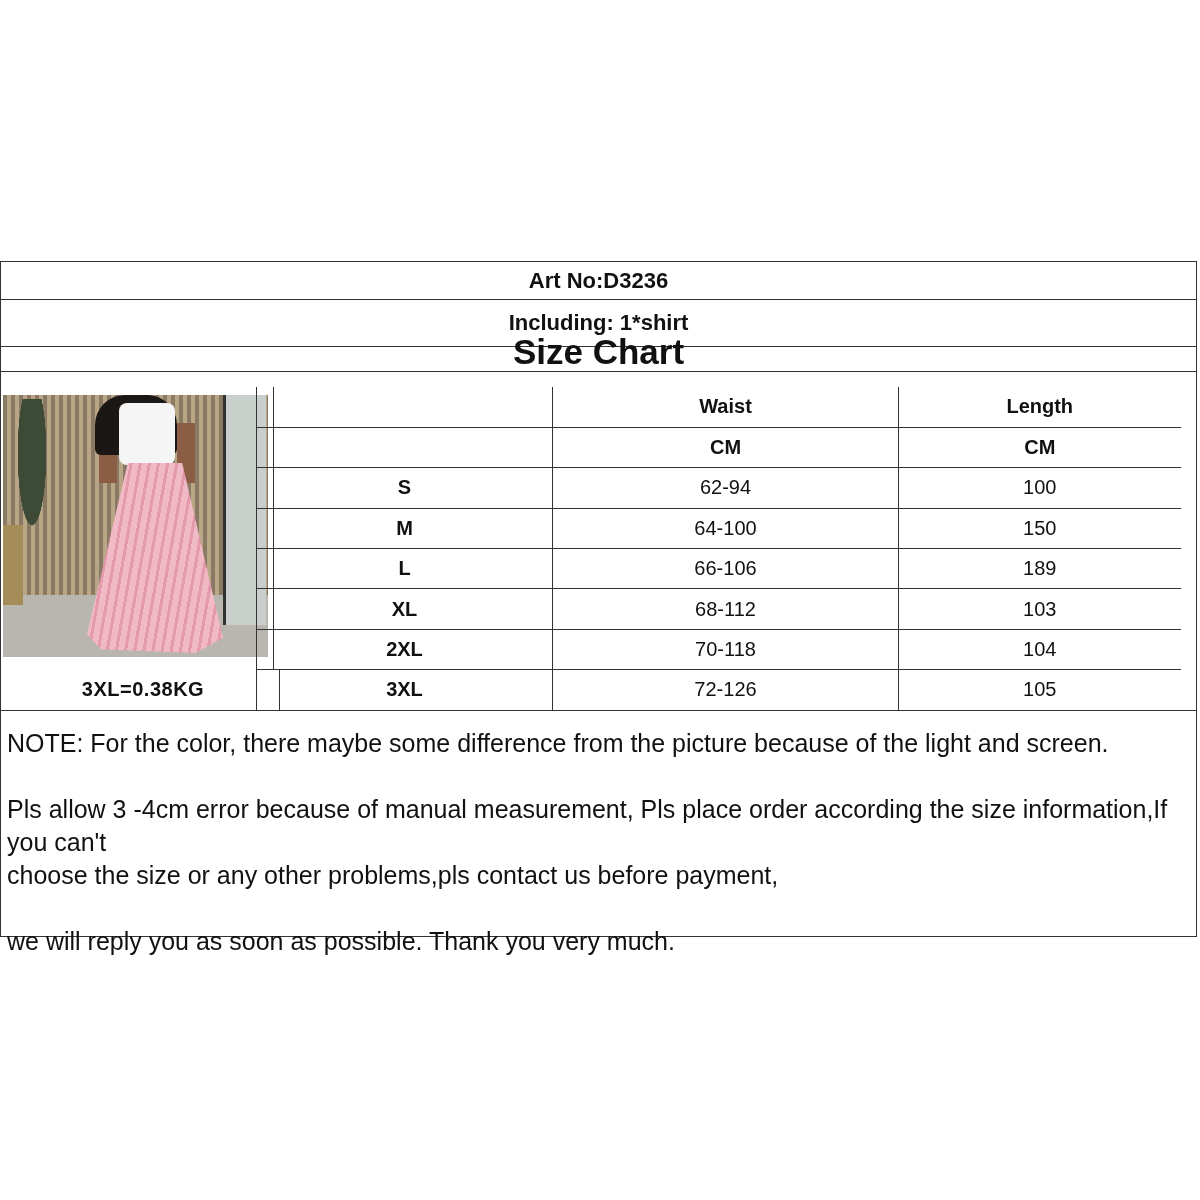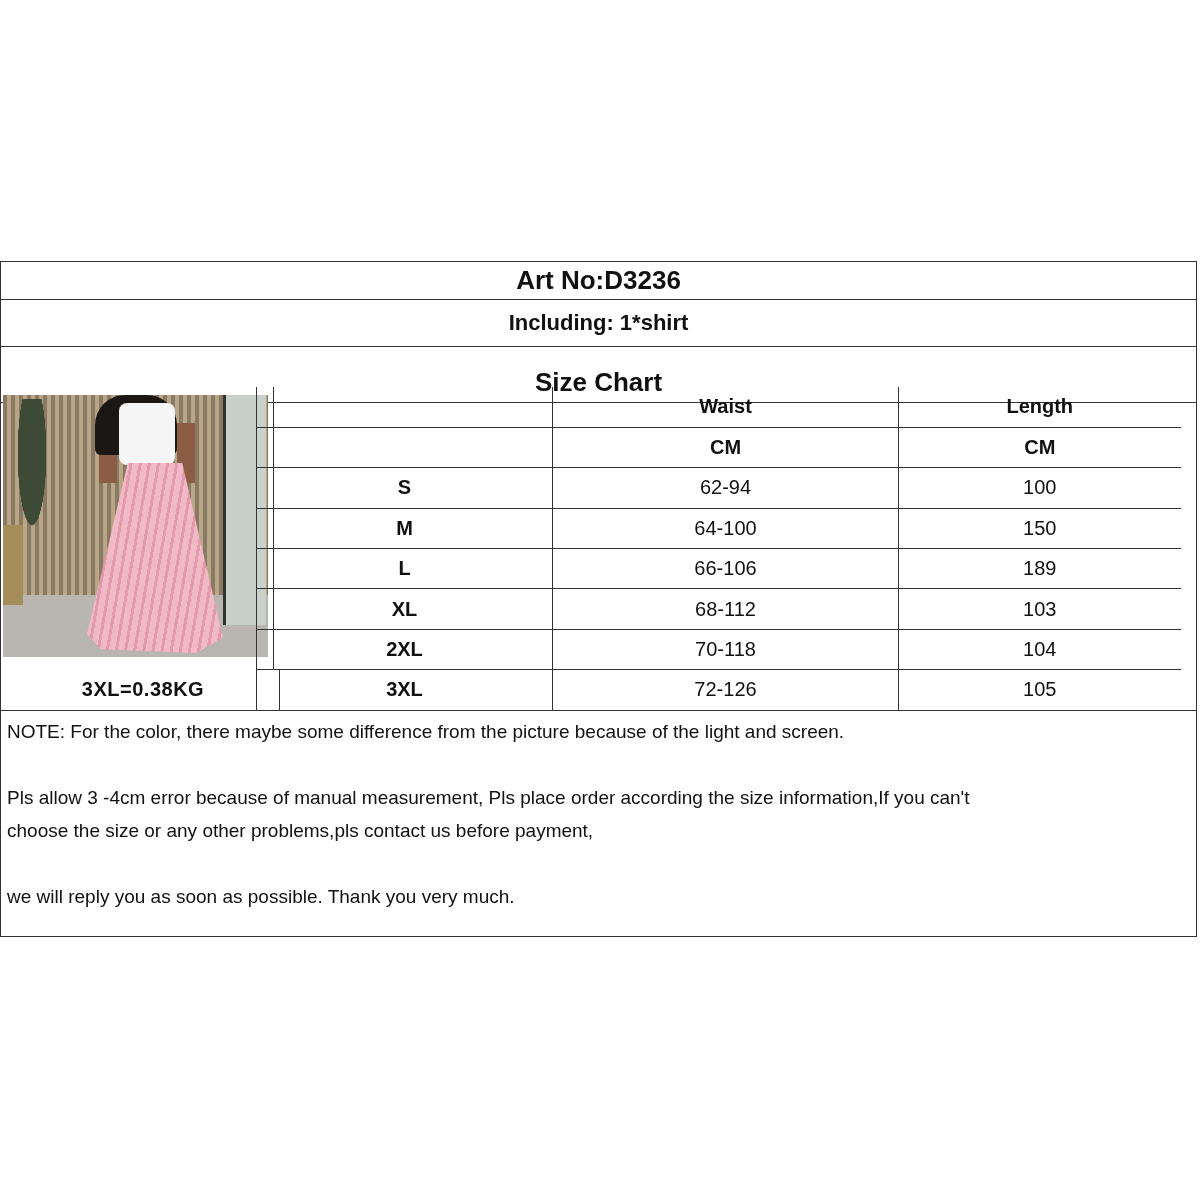--- a/index.html
+++ b/index.html
@@ -3,23 +3,23 @@
 <meta charset="utf-8">
 <style>
   html, body { margin:0; padding:0; background:#ffffff; }
   body { width:1200px; height:1200px; position:relative; overflow:hidden;
          font-family:"Liberation Sans", "DejaVu Sans", sans-serif; color:#111; }
   .sheet { position:absolute; left:0; top:261px; width:1197px; height:676px;
            border:1.5px solid #333; box-sizing:border-box; }
   .row-full { position:absolute; left:0; width:100%; box-sizing:border-box;
               border-bottom:1.5px solid #333; display:flex; align-items:center;
               justify-content:center; font-weight:bold; }
-  .r-art { top:0; height:38px; font-size:26px; }
+  .r-art { top:0; height:38px; font-size:22px; }
   .r-inc { top:38px; height:47px; font-size:22px; }
-  .r-title { top:101px; height:40px; font-size:26px; }
+  .r-title { top:70px; height:40px; font-size:35px; }
   .grid { position:absolute; top:125px; left:0; width:100%; height:323px; }
   .photo-cell { position:absolute; left:0; top:0; width:273px; height:282px;
                 box-sizing:border-box; border-right:1.5px solid #333; }
   .photo { position:absolute; left:2px; top:8px; width:265px; height:262px;
            background:linear-gradient(90deg,#8a7a63 0 4px,#b8a686 4px 8px);
            background-size:8px 100%; overflow:hidden; }
   .photo .floor { position:absolute; left:0; bottom:0; width:100%; height:62px; background:#b9b6b0; }
   .photo .plant { position:absolute; left:4px; top:4px; width:50px; height:180px;
                   background:radial-gradient(ellipse at 50% 30%, #3d4a35 0 40%, transparent 41%); }
   .photo .pot { position:absolute; left:0; top:130px; width:20px; height:80px; background:#a58d5a; }
@@ -38,21 +38,21 @@
                  font-weight:bold; font-size:20px; letter-spacing:0.5px; }
   table.sizes { position:absolute; left:255px; top:0; width:924px; border-collapse:collapse; table-layout:fixed; }
   table.sizes td { height:40.4px; border:1.5px solid #333; border-top:none; text-align:center;
                    font-size:20px; padding:0; box-sizing:border-box; }
   table.sizes td:last-child { border-right:none; }
   table.sizes td.c0 { width:296px; font-weight:bold; }
   table.sizes td.c1 { width:346px; }
   table.sizes td.c2 { width:282px; }
   table.sizes tr.hdr td { font-weight:bold; }
   .notes { position:absolute; top:448px; left:0; width:100%; height:228px; box-sizing:border-box;
-           border-top:1.5px solid #333; padding:4px 0 0 6px; font-size:19px; line-height:33px; }
+           border-top:1.5px solid #333; padding:16px 0 0 6px; font-size:25px; line-height:33px; }
   .notes p { margin:0; }
   .notes .gap { height:33px; }
 </style>
 </head>
 <body>
 
 <div class="sheet">
   <div class="row-full r-art">Art No:D3236</div>
   <div class="row-full r-inc">Including:  1*shirt</div>
   <div class="row-full r-title">Size Chart</div>

